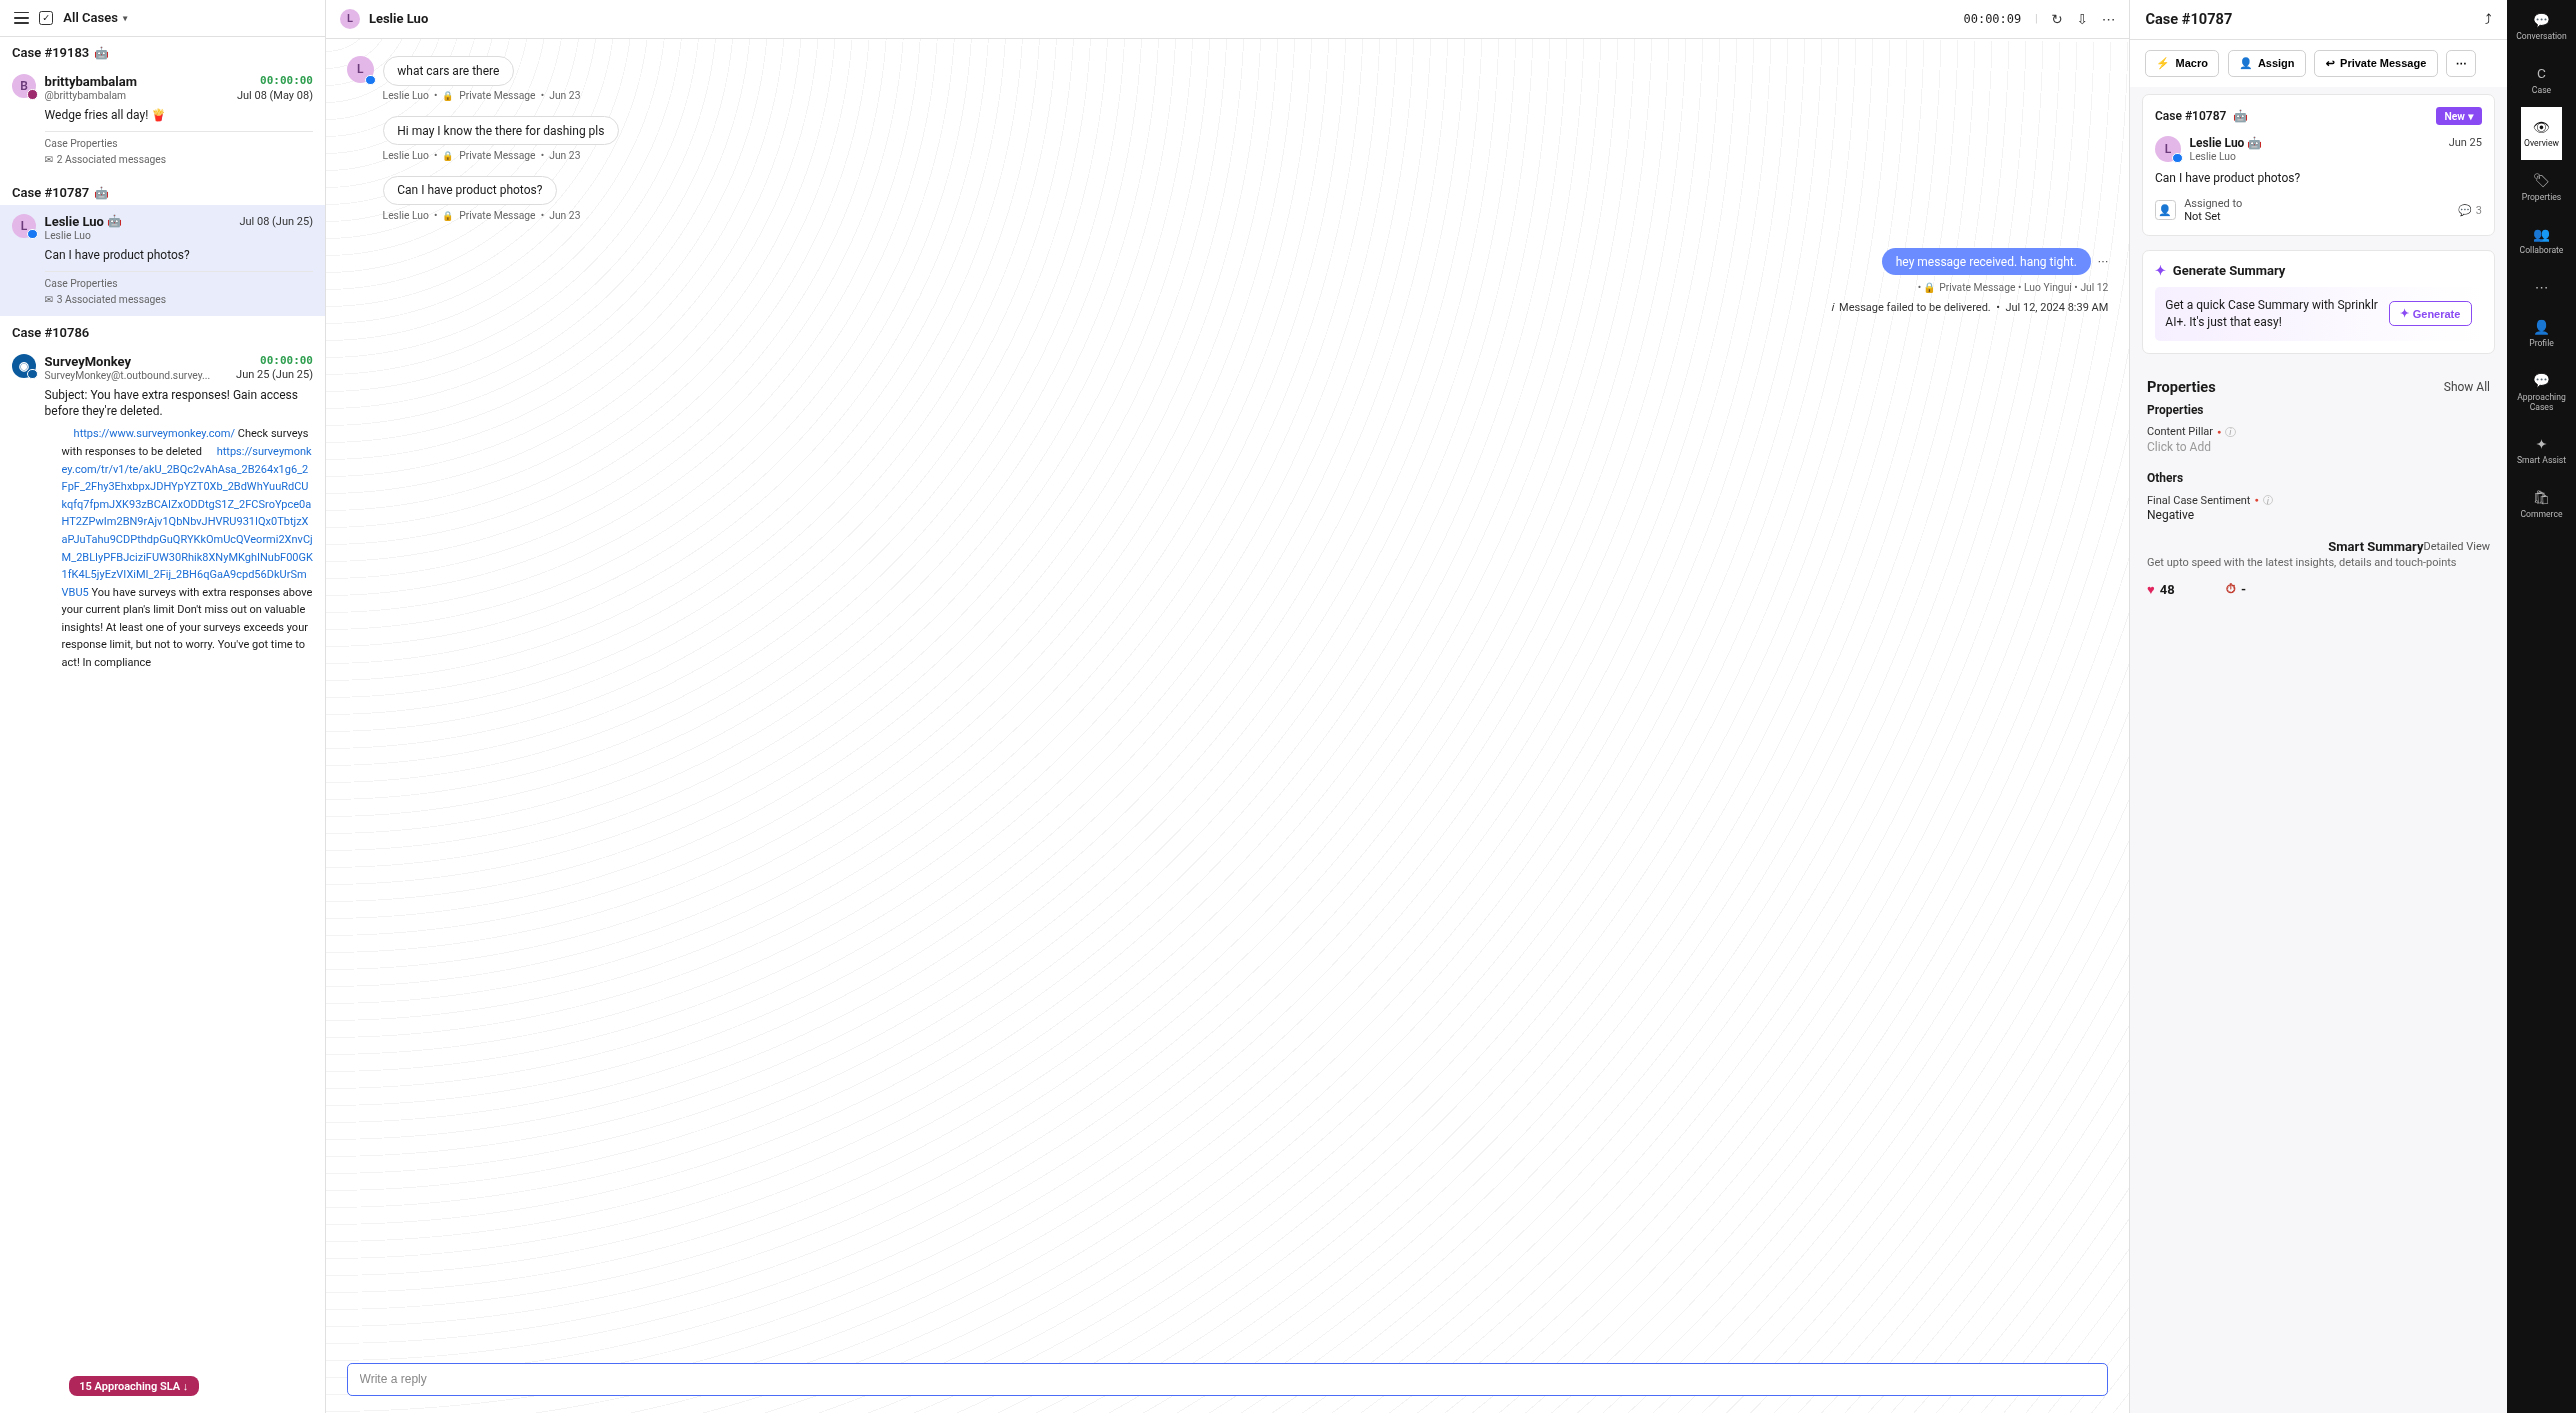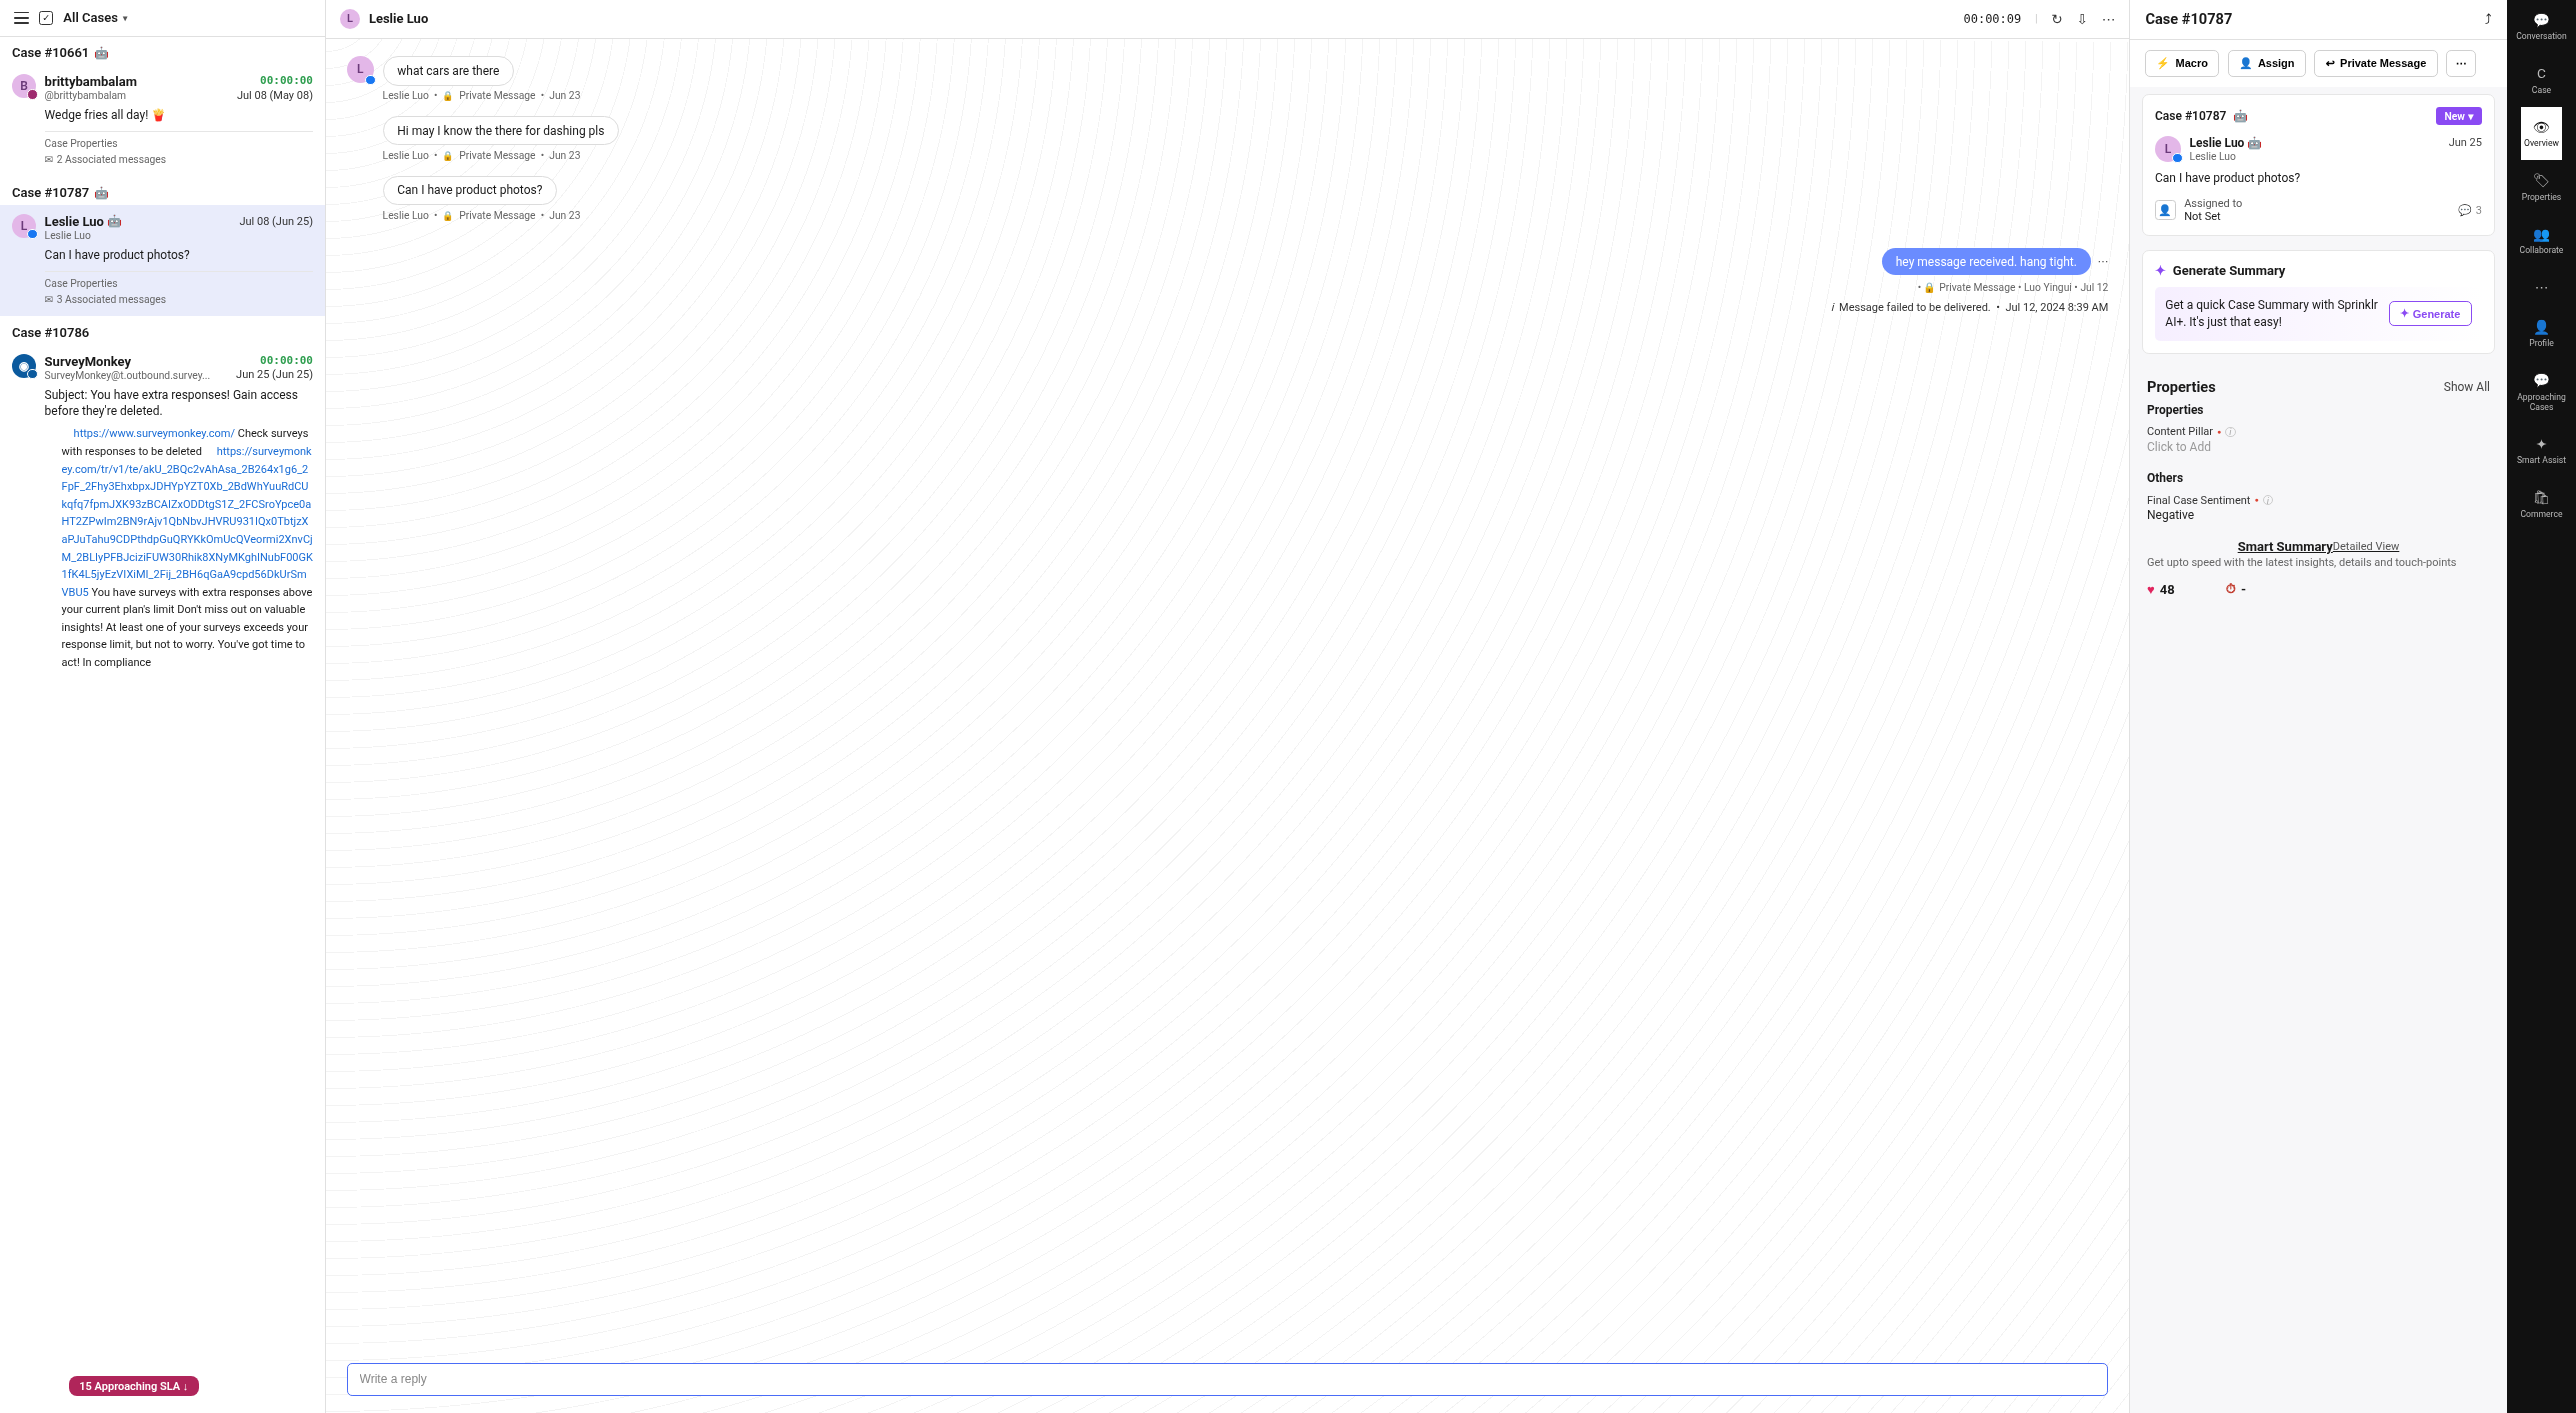--- a/index.html
+++ b/index.html
@@ -88,21 +88,21 @@
 .section-head { display: flex; justify-content: space-between; align-items: center; margin-top: 8.6px;}
 .section-title { font-weight: 700; font-size: 14.6px; }
 .show-all { color: #444; font-size: 12px; cursor: pointer; }
 .section-sub { font-weight: 700; font-size: 12px; margin-top: 6.9px; }
 .prop-row { margin-top: 8.6px; }
 .prop-label { font-size: 11px; color: #333; display: flex; align-items: center; gap: 4px; }
 .req-dot { color: #d43; font-size: 6.9px; }
 .info-i { color: #aaa; font-size: 9.4px; border: 0.9px solid #ccc; border-radius: 50%; width: 10.3px; height: 10.3px; display: inline-flex; align-items: center; justify-content: center; font-style: italic; }
 .prop-value { font-size: 12px; color: #999; margin-top: 1.7px; }
 .prop-value.set { color: #222; }
-.smart-head { display: flex; justify-content: center; align-items: center; text-decoration: underline; }
+.smart-head { display: flex; justify-content: flex-end; align-items: center; }
 .smart-title { font-weight: 700; font-size: 13px; }
 .detailed { font-size: 11px; color: #555; cursor: pointer; }
 .smart-sub { font-size: 11px; color: #666; margin-top: 1.7px; }
 .smart-stats { display: flex; gap: 51px; margin-top: 12px; }
 .stat { display: flex; align-items: center; gap: 5.1px; font-weight: 700; font-size: 13px; }
 .heart { color: #e0245e; }
 .clock { color: #c0392b; }
 
 .far-right { width: 69px; background: #111; display: flex; flex-direction: column; align-items: center; }
 .fr-item { color: #bbb; font-size: 8.6px; text-align: center; padding: 12px 3.4px; cursor: pointer; display: flex; flex-direction: column; align-items: center; gap: 3.4px; }
@@ -124,21 +124,21 @@
         </div>
       <span class="checkbox">✓</span>
       <div class="all-cases">
         <span>All Cases</span>
         <span class="chev-down">▾</span>
       </div>
     </div>
     <div class="cases-list" style="position:relative;">
 
       <div class="case-group-title">
-        <span>Case #10661</span>
+        <span>Case #19183</span>
           <span class="bot-emoji">🤖</span>
       </div>
       <div class="case-card">
         <div class="avatar b">
             <span>B</span>
             <span class="badge gray"></span>
           </div>
         <div class="card-body">
           <div class="card-row1">
             <div>

